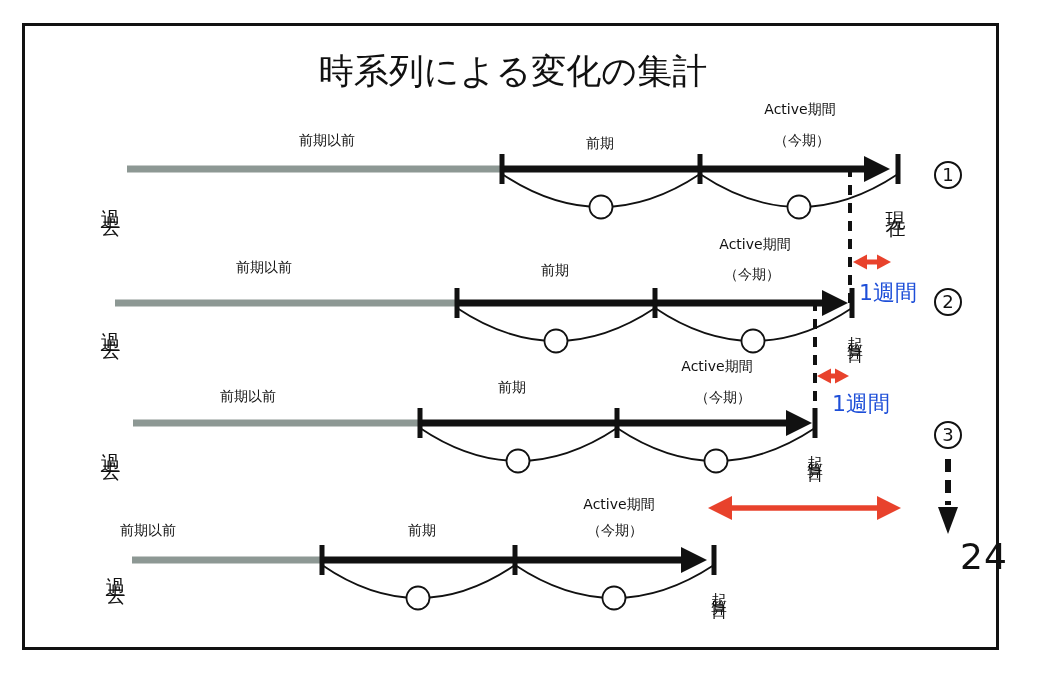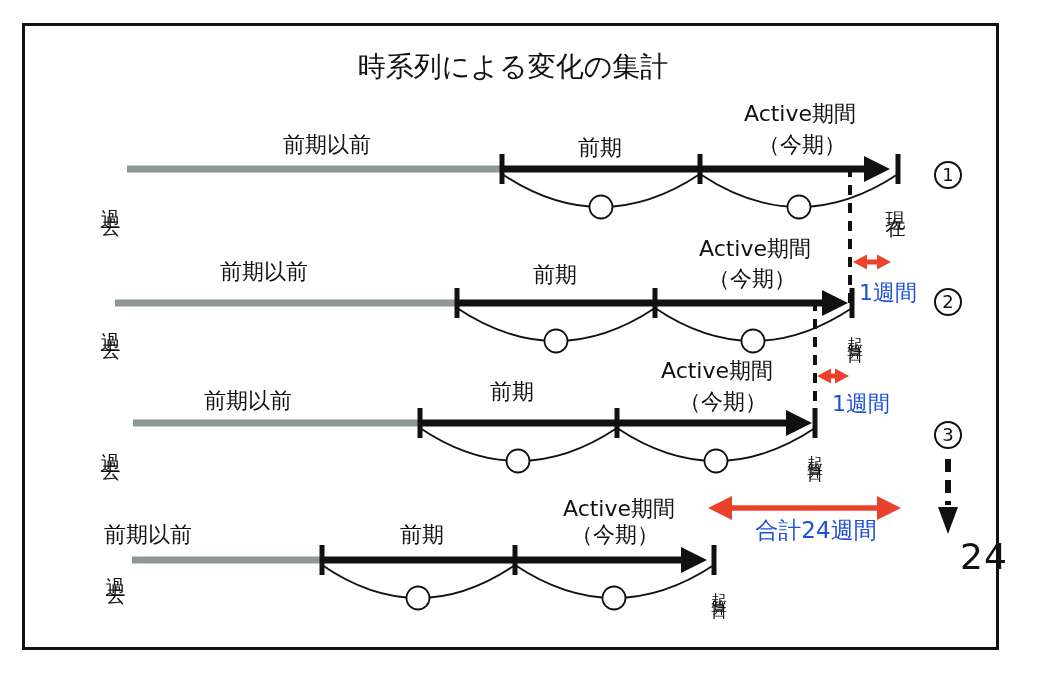--- a/index.html
+++ b/index.html
@@ -7,23 +7,23 @@
     position:relative;width:1044px;height:674px;background:#ffffff;overflow:hidden;
     font-family:"DejaVu Sans",sans-serif;color:#111;
   }
   #frame{
     position:absolute;left:22px;top:23px;width:977px;height:627px;
     border:3px solid #111;box-sizing:border-box;
   }
   #gfx{position:absolute;left:0;top:0;width:1044px;height:674px;}
   .lbl{
     position:absolute;transform:translateX(-50%);
-    font-size:22px;line-height:1.15;white-space:nowrap;color:#111;
+    font-size:14px;line-height:1.15;white-space:nowrap;color:#111;
   }
-  .title{font-size:28px;}
+  .title{font-size:35px;}
   .vtext{
     position:absolute;writing-mode:vertical-rl;text-orientation:upright;
     font-size:20px;letter-spacing:7px;white-space:nowrap;color:#111;line-height:1;
   }
   .vsmall{font-size:16px;letter-spacing:6px;}
   .red{color:#1d4ed8;}
   .gap-lbl{font-size:22px;}
   .total-lbl{font-size:23px;}
   .result{font-size:36px;letter-spacing:1px;margin-left:32px;}
   .badge{
@@ -144,15 +144,14 @@
   <div class="vtext vsmall" style="left:807px;top:443px;">起算日</div>
   <div class="badge" style="left:934px;top:421px;">3</div>
 
   <div class="lbl" style="left:148px;top:522px;">前期以前</div>
   <div class="lbl" style="left:422px;top:522px;">前期</div>
   <div class="lbl" style="left:619px;top:496px;">Active期間</div>
   <div class="lbl" style="left:615px;top:522px;">（今期）</div>
   <div class="vtext" style="left:106px;top:562px;">過去</div>
   <div class="vtext vsmall" style="left:711px;top:580px;">起算日</div>
 
-  <div class="lbl red total-lbl" style="left:816px;top:517px;">合計24週間</div>
   <div class="lbl result" style="left:952px;top:536px;">24</div>
 </div>
 
 </body></html>

